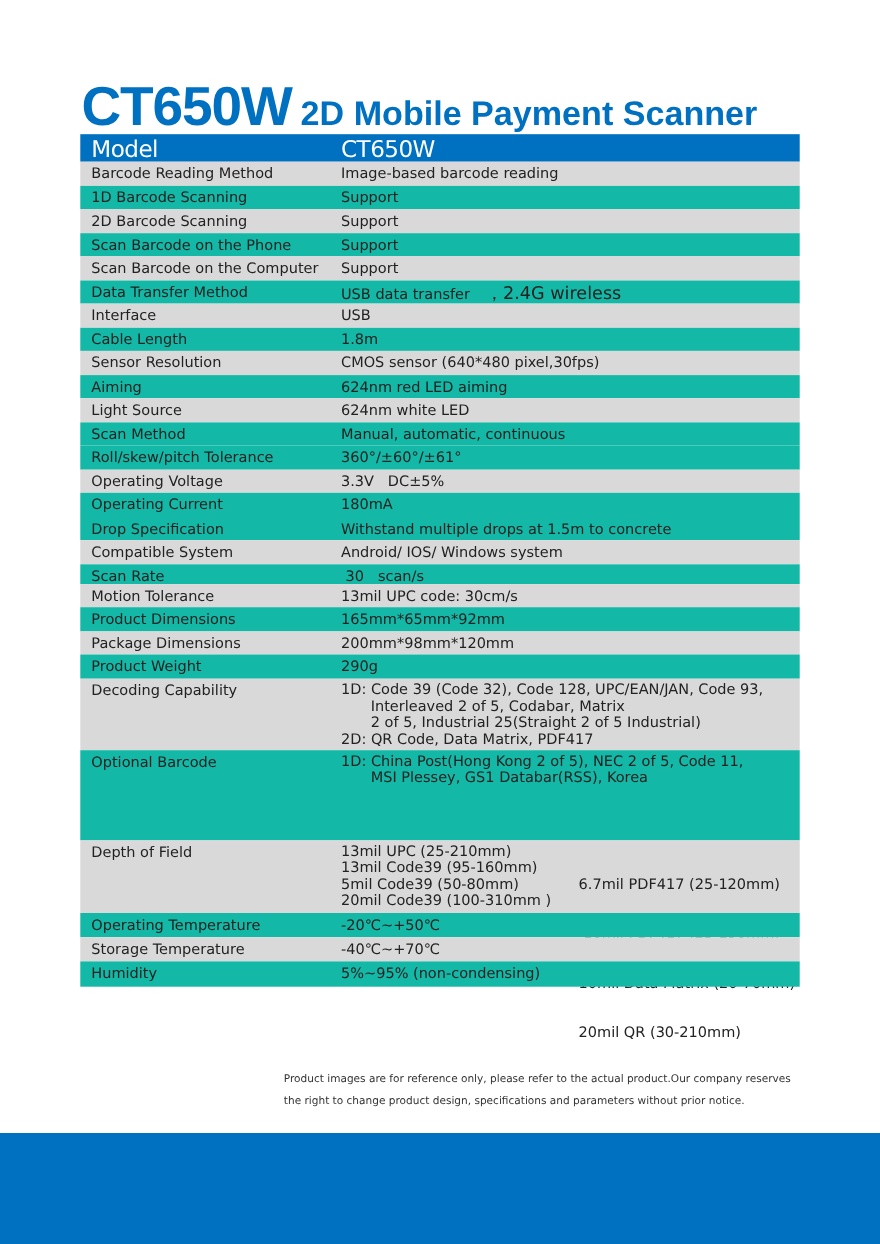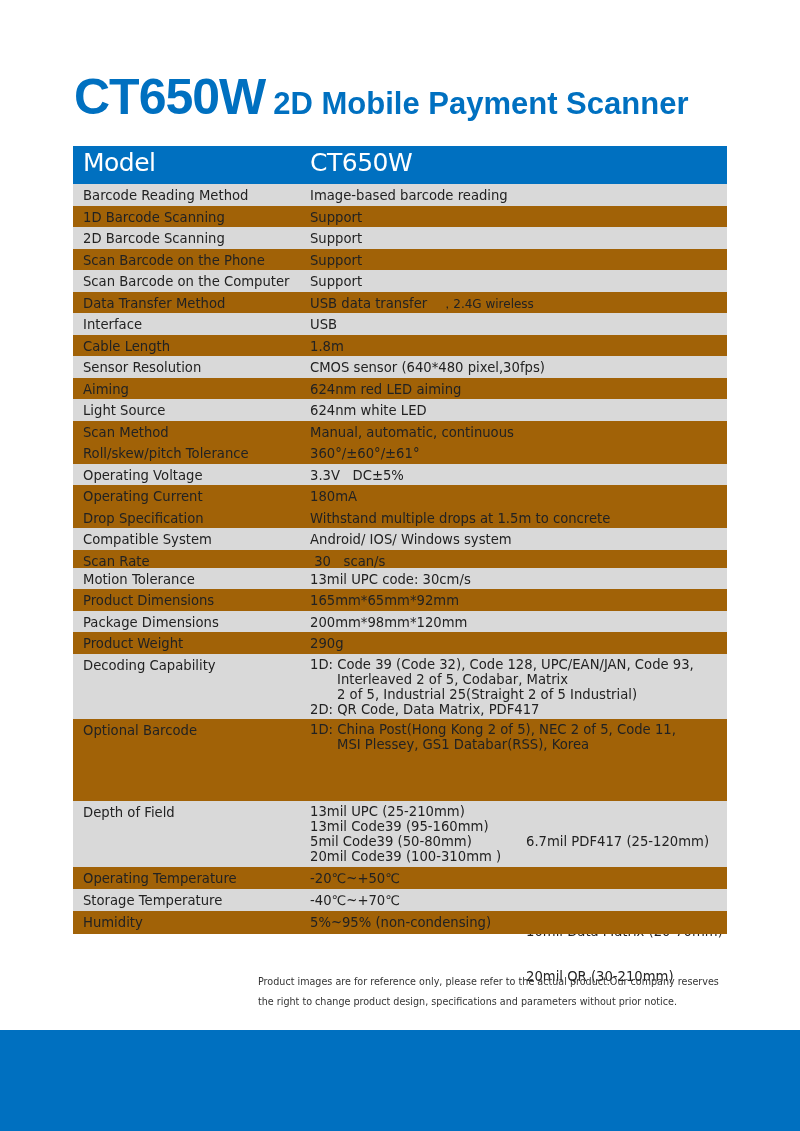--- a/index.html
+++ b/index.html
@@ -33,28 +33,27 @@
       font-size: 31px;
       margin-left: 8px;
     }
     .spec-table {
       position: absolute;
       left: 73px;
       top: 122px;
       width: 654px;
     }
     .header-row {
-      height: 38px;
+      height: 25px;
       background: #0070c0;
       color: #ffffff;
       position: relative;
       font-family: "DejaVu Sans", sans-serif;
-      font-size: 25px;
+      font-size: 21px;
       font-weight: normal;
-      margin-top: 24px;
     }
     .header-row .c1 {
       position: absolute;
       left: 10px;
       top: 2px;
       letter-spacing: -0.5px;
     }
     .header-row .c2 {
       position: absolute;
       left: 237px;
@@ -62,35 +61,35 @@
       letter-spacing: -0.5px;
     }
     .row {
       position: relative;
       font-size: 13.2px;
       line-height: 15px;
       color: #222222;
       padding-left: 28px;
     }
     .row.gray { background: #d9d9d9; }
-    .row.light { background: #a16207; }
+    .row.light { background: #14b8a6; }
     .row .label {
       position: absolute;
       left: 10px;
       top: 4px;
       white-space: nowrap;
     }
     .row .value {
       position: absolute;
       left: 237px;
       top: 4px;
       white-space: nowrap;
     }
     .row .value .small {
-      font-size: 12px;
+      font-size: 16px;
       margin-left: 14px;
     }
     .row .value .indent {
       padding-left: 27px;
     }
     .row .value.multi {
       top: 3px;
       line-height: 15px;
     }
     .dof-col {

